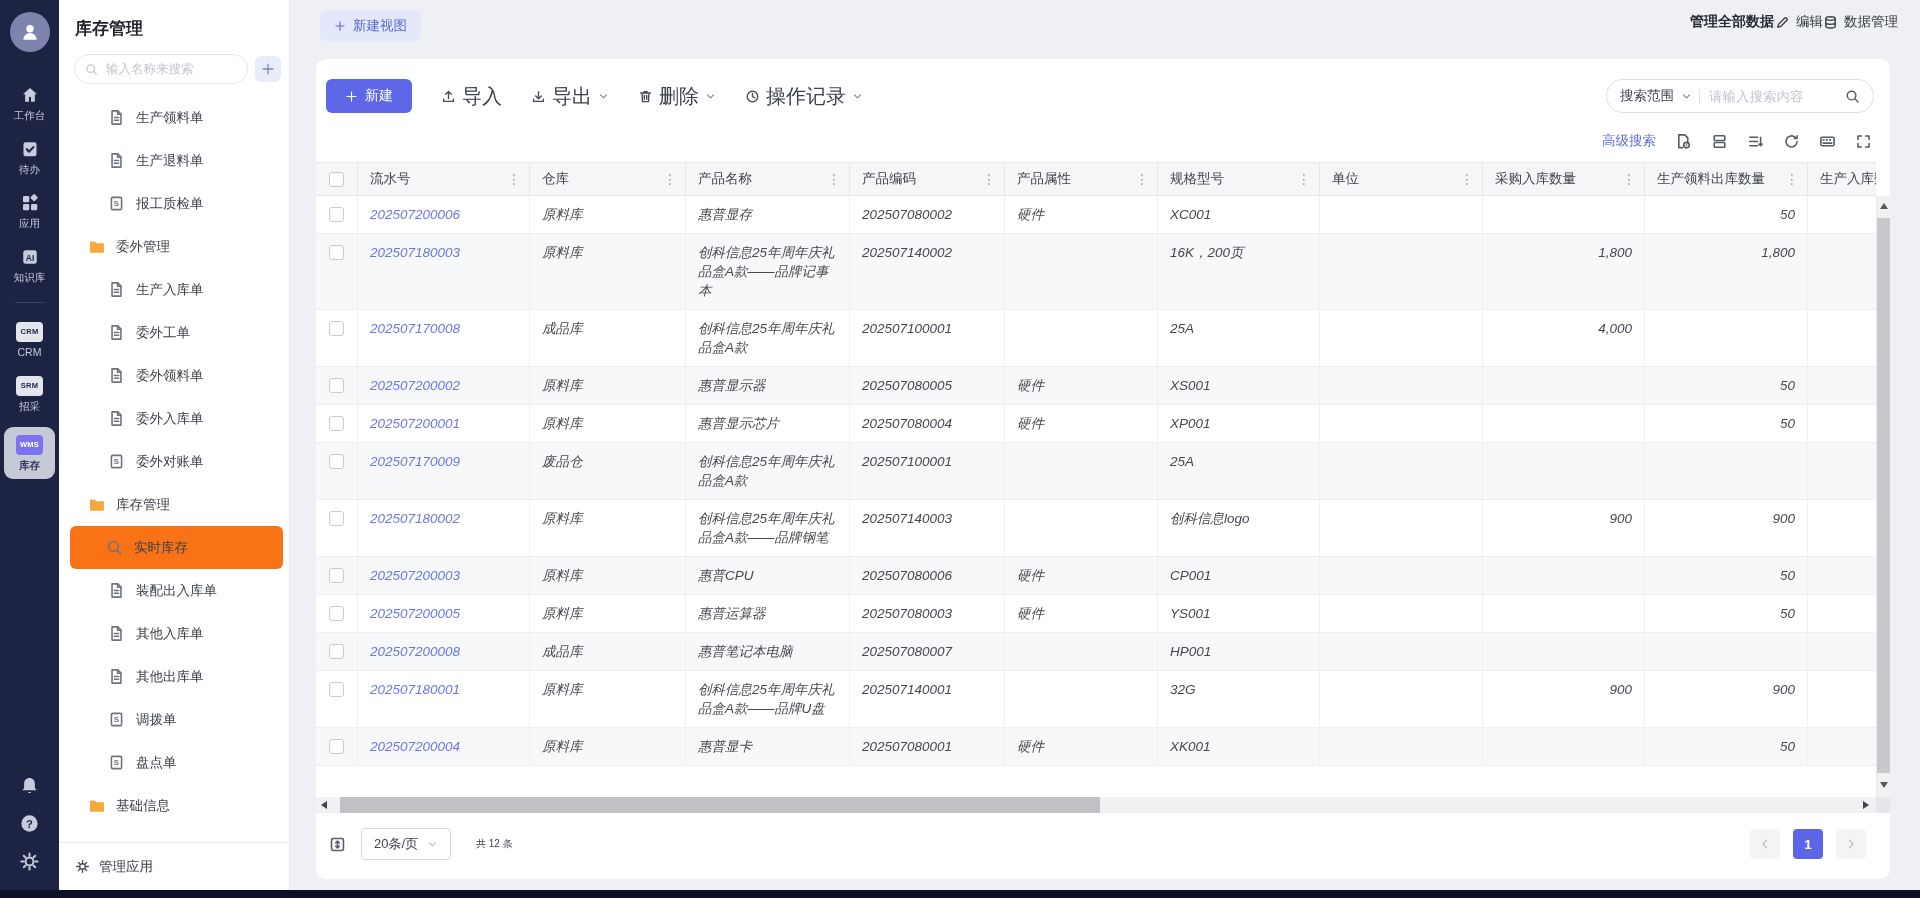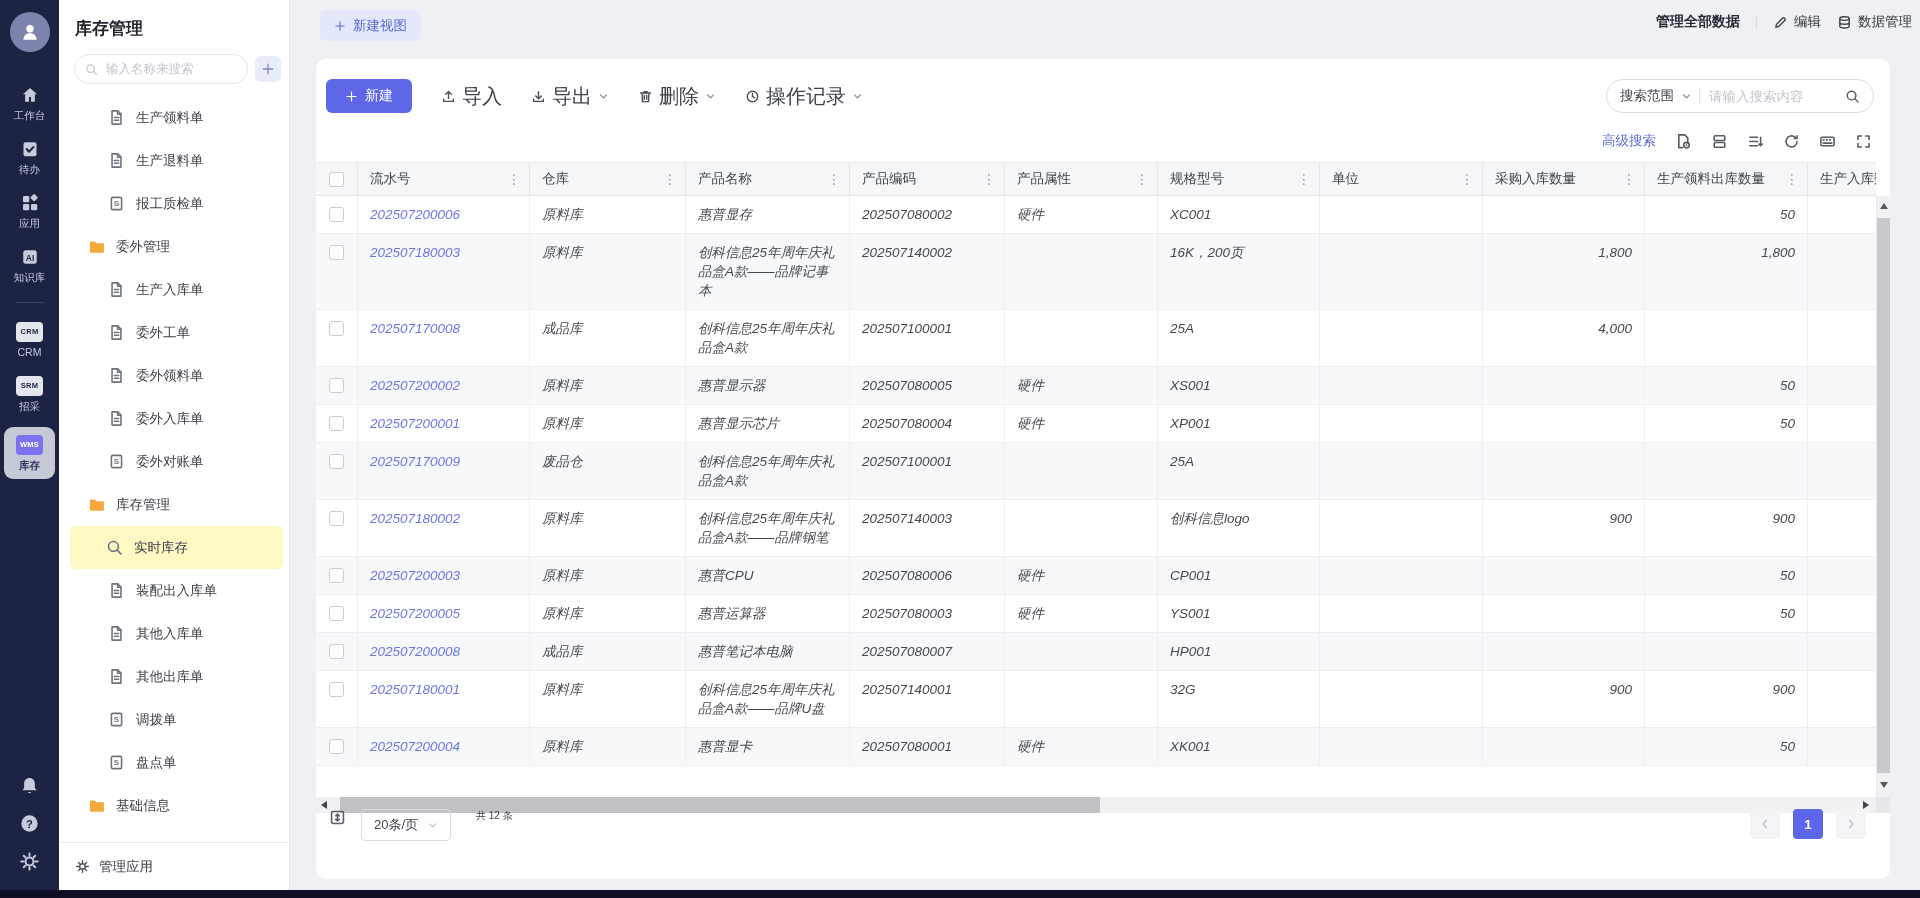--- a/index.html
+++ b/index.html
@@ -33,30 +33,30 @@
   .sb-input{flex:1;height:30px;border:1px solid #e3e5ea;border-radius:15px;display:flex;align-items:center;gap:6px;padding:0 10px;}
   .sb-input .ic{width:13px;height:13px;color:#c2c5cd;flex:none;}
   .sb-input input{border:none;outline:none;background:transparent;width:100%;font-size:12.5px;color:#3c4049;font-family:inherit;}
   input::placeholder{color:#c2c5cd;}
   .sb-plus{width:26px;height:26px;border-radius:6px;background:#e9edf9;color:#7d89c4;display:flex;align-items:center;justify-content:center;flex:none;}
   .sb-plus svg{width:14px;height:14px;}
   .sb-menu{flex:1;overflow:hidden;padding-top:4px;}
   .sb-item{height:43px;display:flex;align-items:center;gap:11px;font-size:13.5px;color:#3c4049;padding-left:49px;}
   .sb-item .ic17{width:17px;height:17px;color:#6e737d;flex:none;}
   .sb-item.group{padding-left:29px;}
-  .sb-item.active{background:#fef9c3;border-radius:6px;margin:0 6px 0 11px;padding-left:36px;}
+  .sb-item.active{background:#f97316;border-radius:6px;margin:0 6px 0 11px;padding-left:36px;}
   .sb-footer{height:48px;border-top:1px solid #e9eaee;display:flex;align-items:center;gap:9px;padding-left:16px;font-size:13.5px;color:#3c4049;flex:none;}
   .sb-footer .ic17{width:15px;height:15px;color:#4a4e57;}
   .sb-footer .ic17 svg{width:15px;height:15px;}
 
   
   .main{position:absolute;left:290px;top:0;right:0;height:890px;}
   .btn-newview{position:absolute;left:30px;top:10px;height:31px;padding:0 14px;background:#e3e9fa;color:#5a69d6;font-size:13.5px;border-radius:6px;display:flex;align-items:center;gap:7px;}
   .btn-newview .ic{width:12px;height:12px;}
-  .top-right{position:absolute;right:8px;top:13px;display:flex;align-items:center;gap:16px;font-size:13.5px;color:#33373f;justify-content:flex-end;}
+  .top-right{position:absolute;right:22px;top:13px;display:flex;align-items:center;font-size:13.5px;color:#33373f;justify-content:flex-end;}
   .manage-all{font-weight:700;color:#272b33;font-size:14px;}
   .tr-divider{width:1px;height:14px;background:#d9dbe0;}
   .tr-link{display:flex;align-items:center;gap:6px;}
   .tr-link .ic{width:15px;height:15px;color:#3c4047;}
 
   .card{position:absolute;left:26px;top:59px;width:1574px;height:820px;background:#fff;border-radius:10px;}
   .toolbar{position:absolute;left:0;top:10px;right:0;height:54px;display:flex;align-items:center;padding:0 16px 0 10px;}
   .btn-primary{height:34px;padding:0 19px;background:#5d67e8;color:#ffffff;border-radius:6px;font-size:14px;display:flex;align-items:center;gap:7px;}
   .btn-primary .ic{width:13px;height:13px;color:#fff;}
   .tb-action{display:flex;align-items:center;gap:6px;font-size:20px;color:#3d414a;margin-left:29px;}
@@ -99,21 +99,21 @@
   .harrow{position:absolute;top:0;width:16px;height:16px;display:flex;align-items:center;justify-content:center;color:#3f434c;}
   .harrow.left{left:0;} .harrow.right{right:2px;}
   .hcorner{position:absolute;right:0;top:738px;width:14px;height:16px;background:#e6e7ea;}
   .tri{width:0;height:0;}
   .tri.up{border-left:4.5px solid transparent;border-right:4.5px solid transparent;border-bottom:6px solid #55585f;}
   .tri.down{border-left:4.5px solid transparent;border-right:4.5px solid transparent;border-top:6px solid #55585f;}
   .tri.left{border-top:4.5px solid transparent;border-bottom:4.5px solid transparent;border-right:6px solid #3f434c;}
   .tri.right{border-top:4.5px solid transparent;border-bottom:4.5px solid transparent;border-left:6px solid #3f434c;}
 
   
-  .cfooter{position:absolute;left:0;bottom:0;height:70px;width:100%;display:flex;align-items:flex-start;padding:0 24px 0 13px;}
+  .cfooter{position:absolute;left:0;bottom:0;height:70px;width:100%;display:flex;align-items:center;padding:0 24px 0 13px;}
   .rowh{width:17px;height:17px;color:#585d66;}
   .psize{margin-left:15px;width:90px;height:32px;border:1px solid #d8dade;border-radius:4px;display:flex;align-items:center;justify-content:center;gap:9px;font-size:13px;color:#3f434c;}
   .psize .chev{width:11px;height:11px;color:#b9bcc3;}
   .ptotal{margin-left:25px;font-size:10px;color:#3f434c;}
   .pager{margin-left:auto;display:flex;align-items:center;gap:13px;}
   .pg-btn{width:30px;height:30px;border-radius:4px;background:#f3f4f6;color:#b9bdc6;display:flex;align-items:center;justify-content:center;}
   .pg-btn .ic{width:12px;height:12px;}
   .pg-btn.cur{background:#5b67e8;color:#fff;font-size:13.5px;font-weight:bold;}
 
   .bottom-bar{position:absolute;left:0;bottom:0;height:8px;width:100%;background:#0e1126;z-index:9;}

